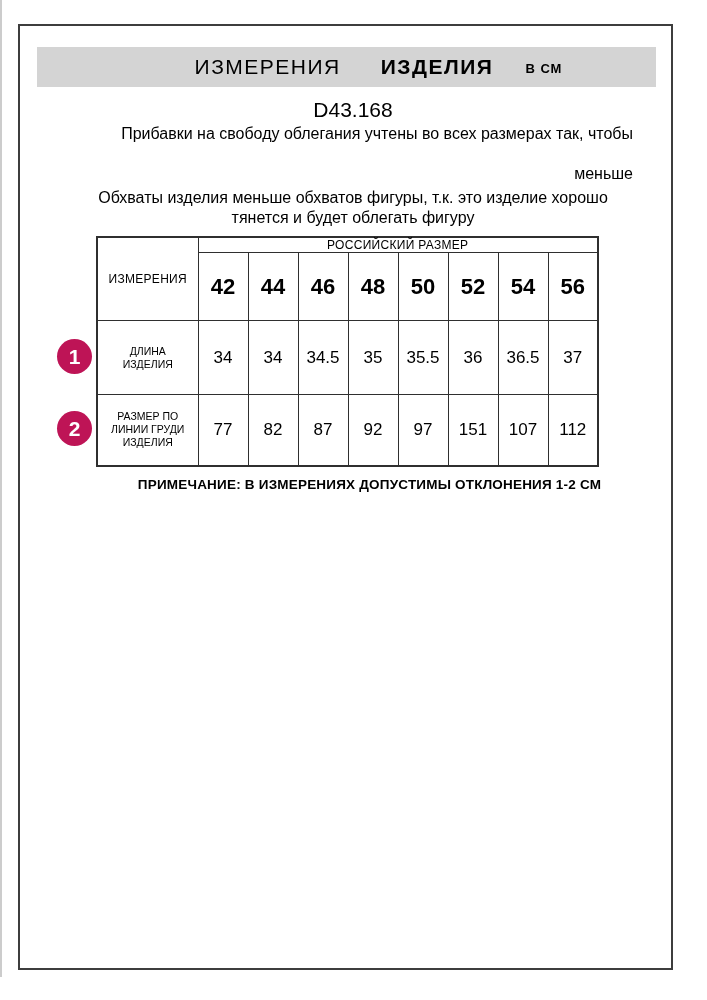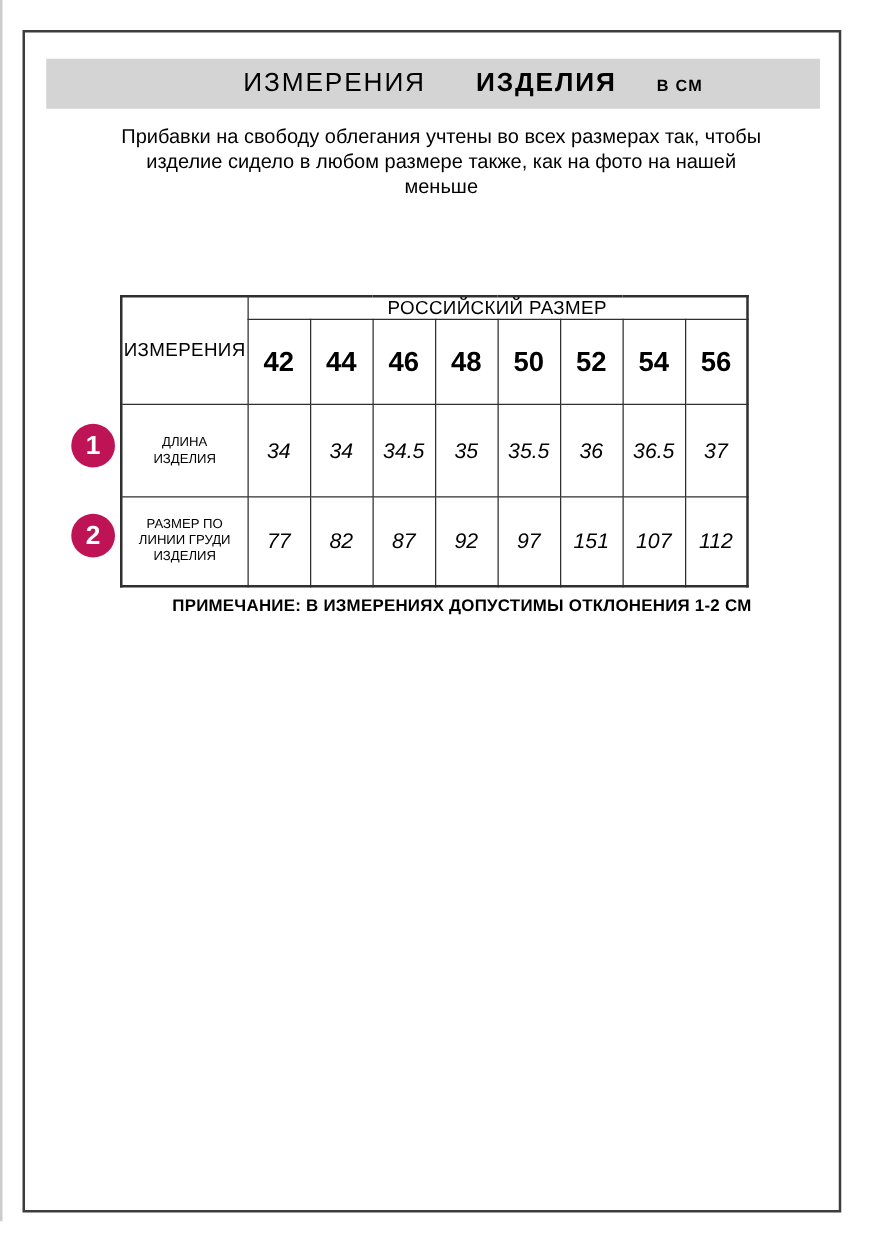--- a/index.html
+++ b/index.html
@@ -58,45 +58,45 @@
     left: 73px; top: 98px;
     width: 560px;
     text-align: center;
   }
   .product-code {
     font-size: 21px;
     line-height: 24px;
     font-weight: 400;
   }
   .intro p { margin: 0; font-size: 16px; line-height: 20px; }
-  .intro .p1 { margin-top: 2px; }
+  .intro .p1 { margin-top: 2px; text-align: right; }
   .intro .p2 { margin-top: 4px; }
   .size-table {
     position: absolute;
     left: 96px; top: 236px;
     border-collapse: collapse;
     table-layout: fixed;
     border: 2px solid #2f2f2f;
   }
   .size-table th, .size-table td {
     border: 1.5px solid #2f2f2f;
     padding: 0;
     text-align: center;
     vertical-align: middle;
     font-weight: 400;
   }
   .col-label { width: 101px; }
   .col-size  { width: 50px; }
-  .row-group th { height: 15px; font-size: 15px; letter-spacing: 0.3px; }
+  .row-group th { height: 15px; font-size: 12px; letter-spacing: 0.3px; }
   .row-sizes th { height: 68px; font-size: 22px; font-weight: 700; margin-top: 20px; }
   .measure-header { font-size: 12.5px; letter-spacing: 0.3px; }
   .data-row-1 td { height: 74px; }
   .data-row-2 td { height: 71px; }
   .row-label { font-size: 10.5px; line-height: 13px; margin-left: 23px; }
-  .cell-value { font-size: 17px; font-style: italic; }
+  .cell-value { font-size: 17px; }
   .marker {
     position: absolute;
     width: 35px; height: 35px;
     border-radius: 50%;
     background: #be1456;
     color: #ffffff;
     display: flex;
     align-items: center;
     justify-content: center;
     font-size: 21px;
@@ -122,24 +122,29 @@
   <div class="edge-line"></div>
   <div class="page-border"></div>
 
   <div class="title-band">
     <span class="title-main">ИЗМЕРЕНИЯ</span>
     <span class="title-bold">ИЗДЕЛИЯ</span>
     <span class="title-unit">В СМ</span>
   </div>
 
   <div class="intro">
+    <div class="product-code">D43.168</div>
     <p class="p1">
       <span>Прибавки на свободу облегания учтены во всех размерах так, чтобы</span><br>
-      <span>изделие сидело в любом размере также, как на фото на нашей</span><br>
+      <br>
       <span>меньше</span>
+    </p>
+    <p class="p2">
+      <span>Обхваты изделия меньше обхватов фигуры, т.к. это изделие хорошо</span><br>
+      <span>тянется и будет облегать фигуру</span>
     </p>
   </div>
 
   <table class="size-table">
     <tbody>
         <tr class="row-group">
       <th class="col-label measure-header" rowspan="2">ИЗМЕРЕНИЯ</th>
       <th colspan="8">РОССИЙСКИЙ РАЗМЕР</th>
     </tr>
     <tr class="row-sizes">

